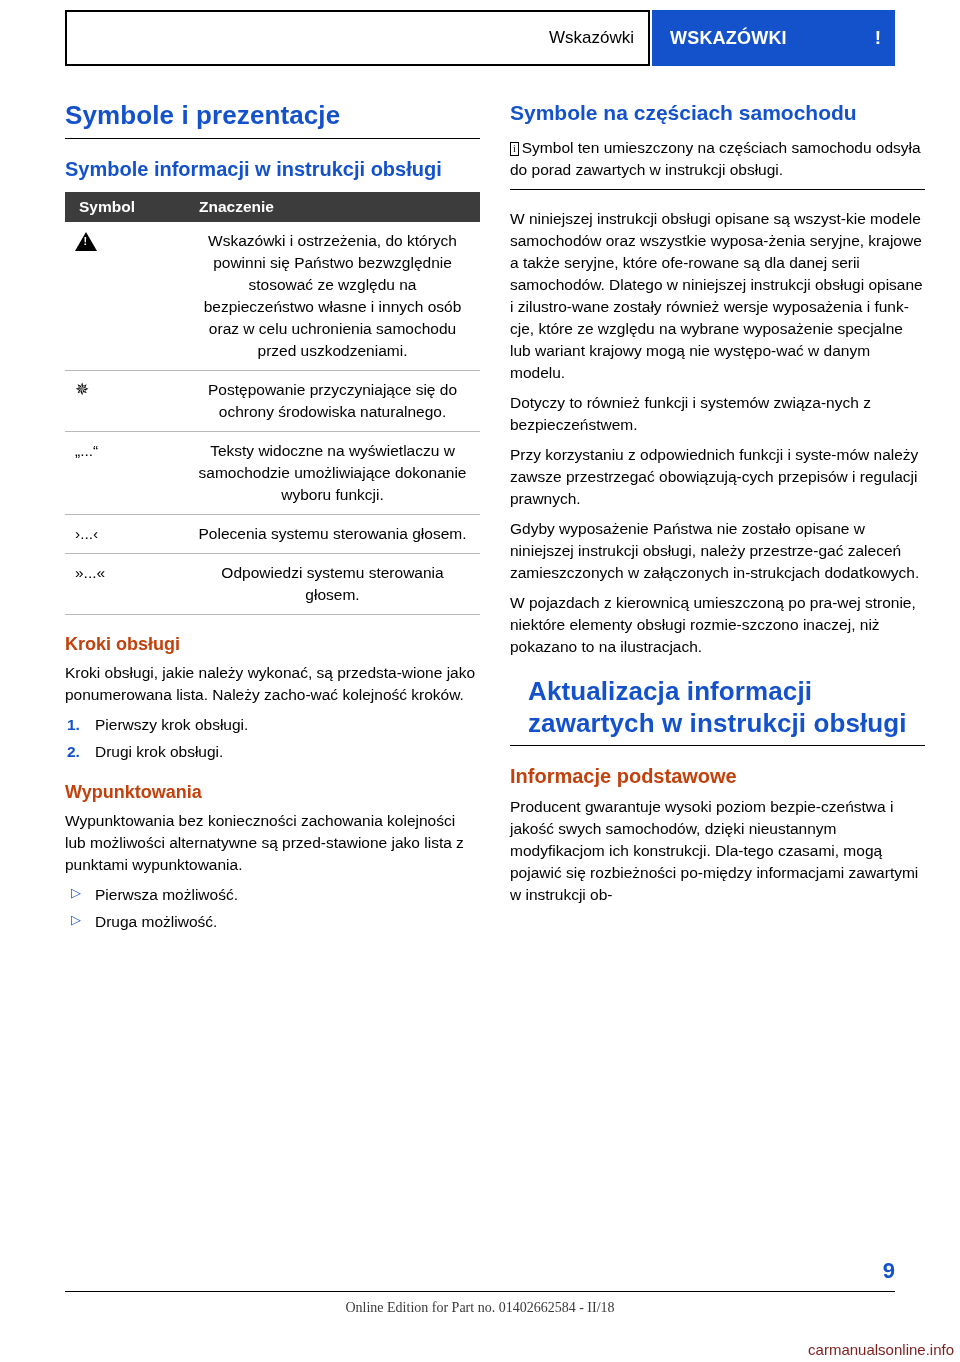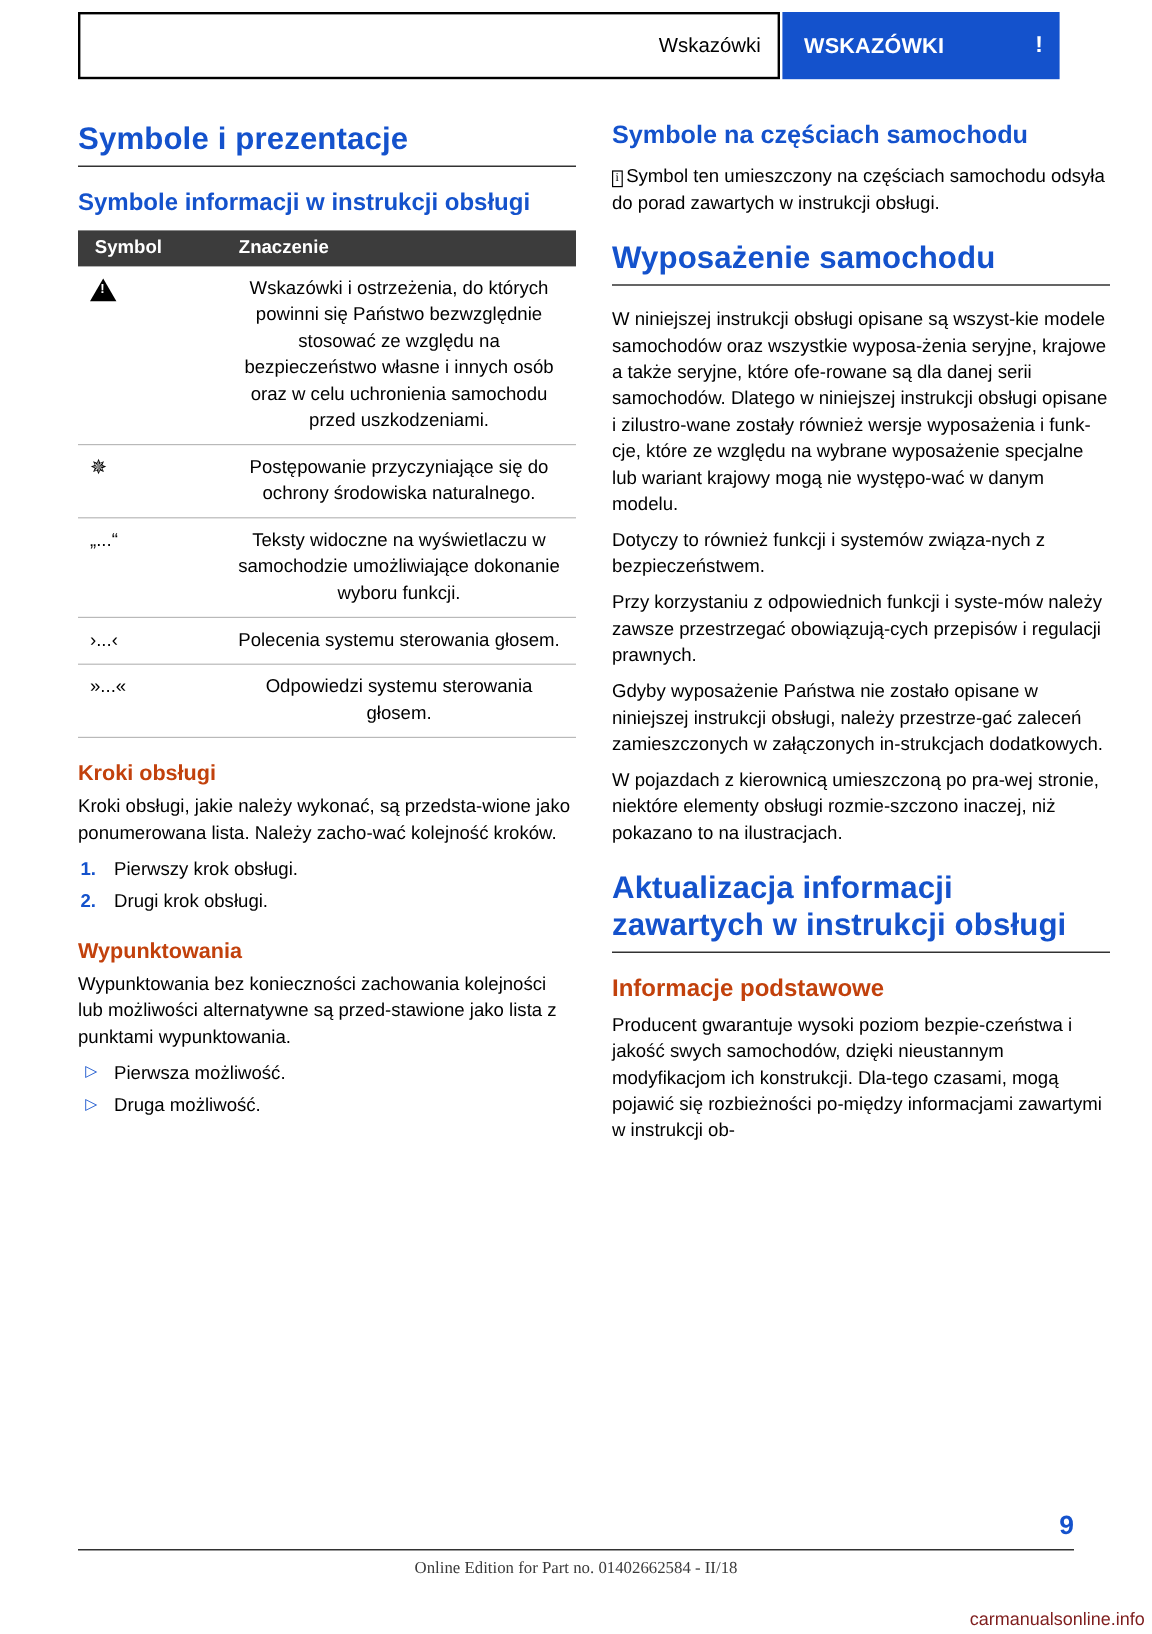--- a/index.html
+++ b/index.html
@@ -20,21 +20,21 @@
     width: 960px;
     height: 1362px;
     box-sizing: border-box;
   }
 
   
   .header {
     position: absolute;
     top: 10px;
     left: 65px;
-    right: 77px;
+    right: 65px;
     height: 56px;
   }
   .header-left {
     position: absolute;
     left: 0;
     top: 0;
     width: 585px;
     height: 56px;
     border: 2px solid #000;
     box-sizing: border-box;
@@ -334,30 +334,29 @@
         <span class="bul">▷</span>
         <span>Druga możliwość.</span>
       </li>
     </ul>
   </div>
 
   <div class="col col-right">
     <h2 class="sub" style="font-size:21px;">Symbole na częściach samochodu</h2>
     <p class="body"><span class="inline-icon">i</span><span>Symbol ten umieszczony na częściach samochodu odsyła do porad zawartych w instrukcji obsługi.</span></p>
 
-    <h1 class="title" style="margin-top:18px;">Wyposażenie samochodu</h1>
     <hr class="rule">
 
     <p class="body">W niniejszej instrukcji obsługi opisane są wszyst-kie modele samochodów oraz wszystkie wyposa-żenia seryjne, krajowe a także seryjne, które ofe-rowane są dla danej serii samochodów. Dlatego w niniejszej instrukcji obsługi opisane i zilustro-wane zostały również wersje wyposażenia i funk-cje, które ze względu na wybrane wyposażenie specjalne lub wariant krajowy mogą nie występo-wać w danym modelu.</p>
     <p class="body">Dotyczy to również funkcji i systemów związa-nych z bezpieczeństwem.</p>
     <p class="body">Przy korzystaniu z odpowiednich funkcji i syste-mów należy zawsze przestrzegać obowiązują-cych przepisów i regulacji prawnych.</p>
     <p class="body">Gdyby wyposażenie Państwa nie zostało opisane w niniejszej instrukcji obsługi, należy przestrze-gać zaleceń zamieszczonych w załączonych in-strukcjach dodatkowych.</p>
     <p class="body">W pojazdach z kierownicą umieszczoną po pra-wej stronie, niektóre elementy obsługi rozmie-szczono inaczej, niż pokazano to na ilustracjach.</p>
 
-    <h1 class="title" style="margin-top:18px;">Aktualizacja informacji zawartych w instrukcji obsługi</h1>
+    <h1 class="title" style="margin-top:18px;margin-left:18px;">Aktualizacja informacji zawartych w instrukcji obsługi</h1>
     <hr class="rule">
 
     <h3 class="sub3" style="margin-top:0;font-size:20px;">Informacje podstawowe</h3>
     <p class="body">Producent gwarantuje wysoki poziom bezpie-czeństwa i jakość swych samochodów, dzięki nieustannym modyfikacjom ich konstrukcji. Dla-tego czasami, mogą pojawić się rozbieżności po-między informacjami zawartymi w instrukcji ob-</p>
   </div>
 
   <div class="page-num">9</div>
   <div class="footer-rule"></div>
   <div class="footer-text">Online Edition for Part no. 01402662584 - II/18</div>
   <div class="watermark">carmanualsonline.info</div>

